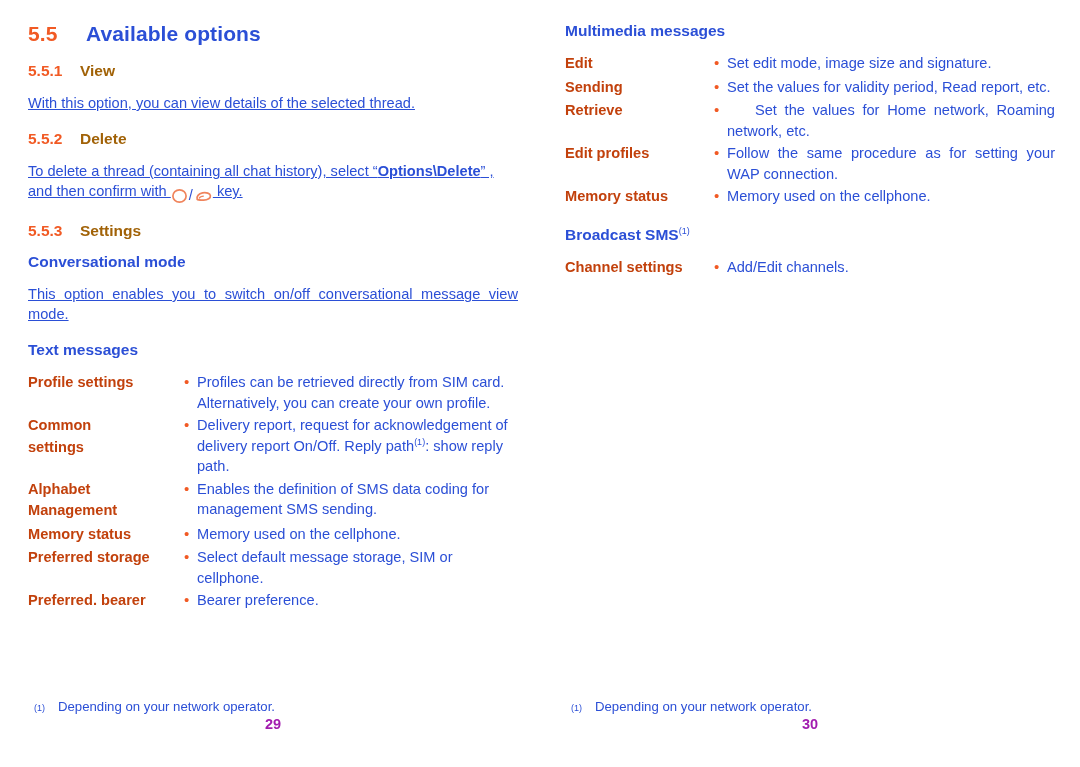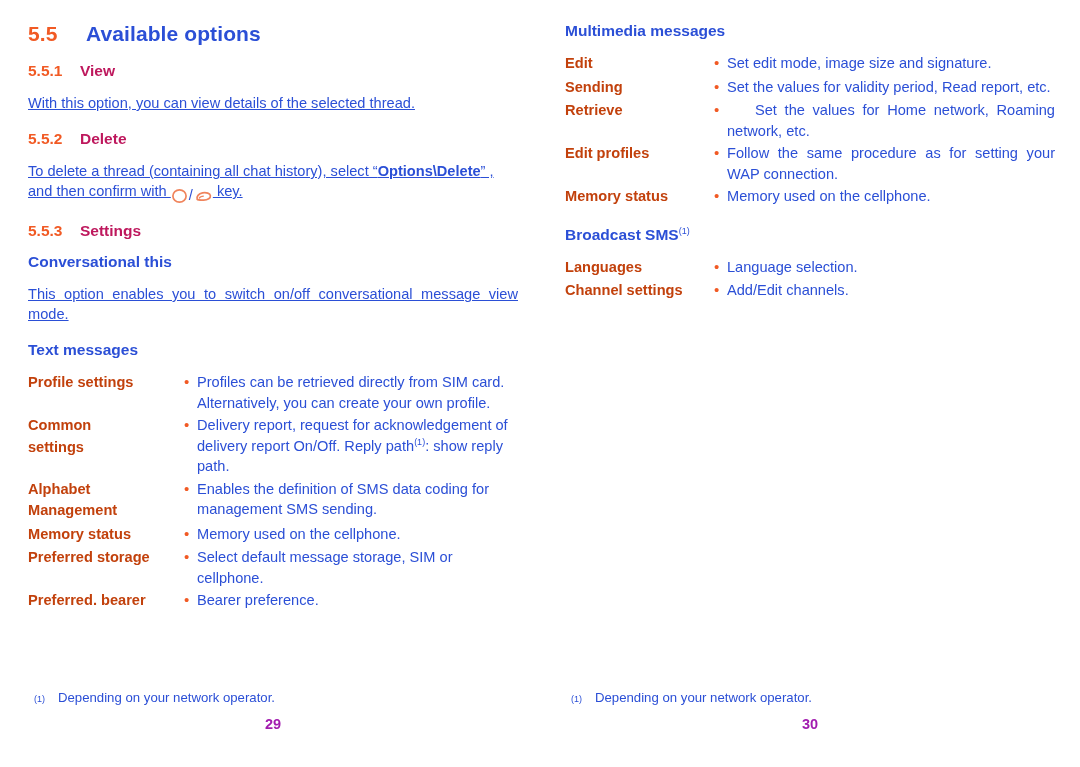--- a/index.html
+++ b/index.html
@@ -57,21 +57,21 @@
     align-items: flex-start;
     margin: 0 0 13px 0;
     font-size: 15.5px;
     font-weight: bold;
   }
   .h-sub .num {
     color: #F15A24;
     width: 52px;
     flex: 0 0 52px;
   }
-  .h-sub .ttl { color: #be185d; }
+  .h-sub .ttl { color: #a16207; }
 
   .h-under {
     margin: 0 0 7px 0;
     font-size: 15.5px;
     font-weight: bold;
     color: #2B4FD6;
     text-underline-offset: 3px;
     display: inline-block;
   }
   .h-under-wrap { margin: 0 0 6px 0; }
@@ -158,21 +158,21 @@
     color: #2B4FD6;
   }
   .footnote .mark {
     font-size: 9px;
     vertical-align: super;
     width: 30px;
     flex: 0 0 30px;
     padding-left: 6px;
     box-sizing: border-box;
   }
-  .footnote .ftext { font-size: 13.2px; }
+  .footnote .ftext { font-size: 13.2px; margin-top: 9px; }
 
   .pageno {
     position: absolute;
     top: 716px;
     left: 0;
     width: 490px;
     text-align: center;
     font-size: 14.5px;
     font-weight: bold;
     color: #a21caf;
@@ -209,21 +209,21 @@
                 <path d="M3.2 11.4 C2.2 8.6 4.6 5.6 8.6 4.8 C12.4 4.1 16 5.3 16.4 7.6 C16.8 10.0 13.8 12.0 9.6 12.1 C6.4 12.2 3.9 12.1 3.2 11.4 Z" fill="none" stroke="#F0845C" stroke-width="1.7" stroke-linejoin="round"></path>
                 <path d="M5.0 10.6 C5.6 9.2 7.4 8.2 9.8 8.2" fill="none" stroke="#F0845C" stroke-width="1.2"></path>
               </svg></span></span><span> key.</span></p>
 
       <div class="h-sub">
         <span class="num">5.5.3</span>
         <span class="ttl">Settings</span>
       </div>
 
       <div class="h-under-wrap">
-        <span class="h-under">Conversational this</span>
+        <span class="h-under">Conversational mode</span>
       </div>
       <p class="para">This option enables you to switch on/off conversational message view mode.</p>
 
       <div class="h-under-wrap">
         <span class="h-under">Text messages</span>
       </div>
 
       <table class="deflist">
         <tbody>
           <tr>
@@ -333,27 +333,20 @@
         </tbody>
       </table>
 
       <div class="h-under-wrap">
         <span class="h-under">Broadcast SMS</span><sup class="fn">(1)</sup>
       </div>
 
       <table class="deflist">
         <tbody>
           <tr>
-            <td class="term lw-160">Languages</td>
-            <td class="desc">
-              <span class="bullet">•</span>
-              <span class="dtext">Language selection.</span>
-            </td>
-          </tr>
-          <tr>
             <td class="term lw-160">Channel settings</td>
             <td class="desc">
               <span class="bullet">•</span>
               <span class="dtext">Add/Edit channels.</span>
             </td>
           </tr>
         </tbody>
       </table>
 
     </div>

